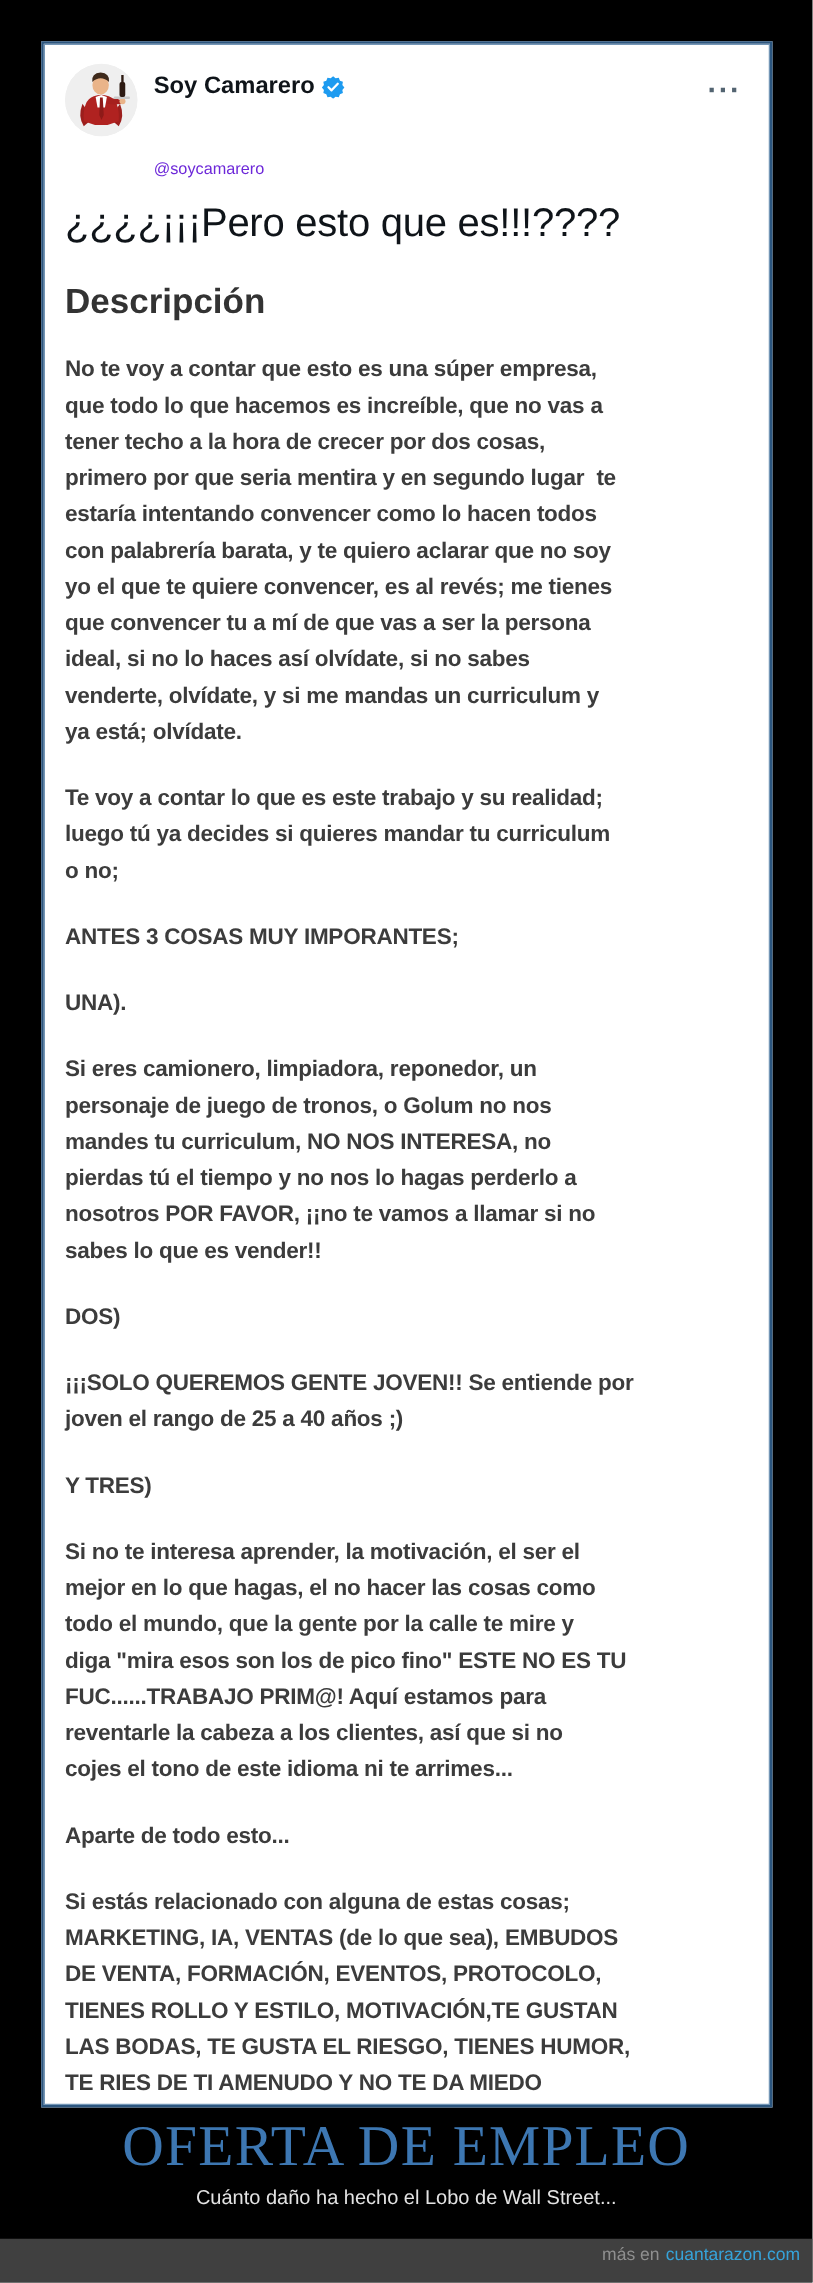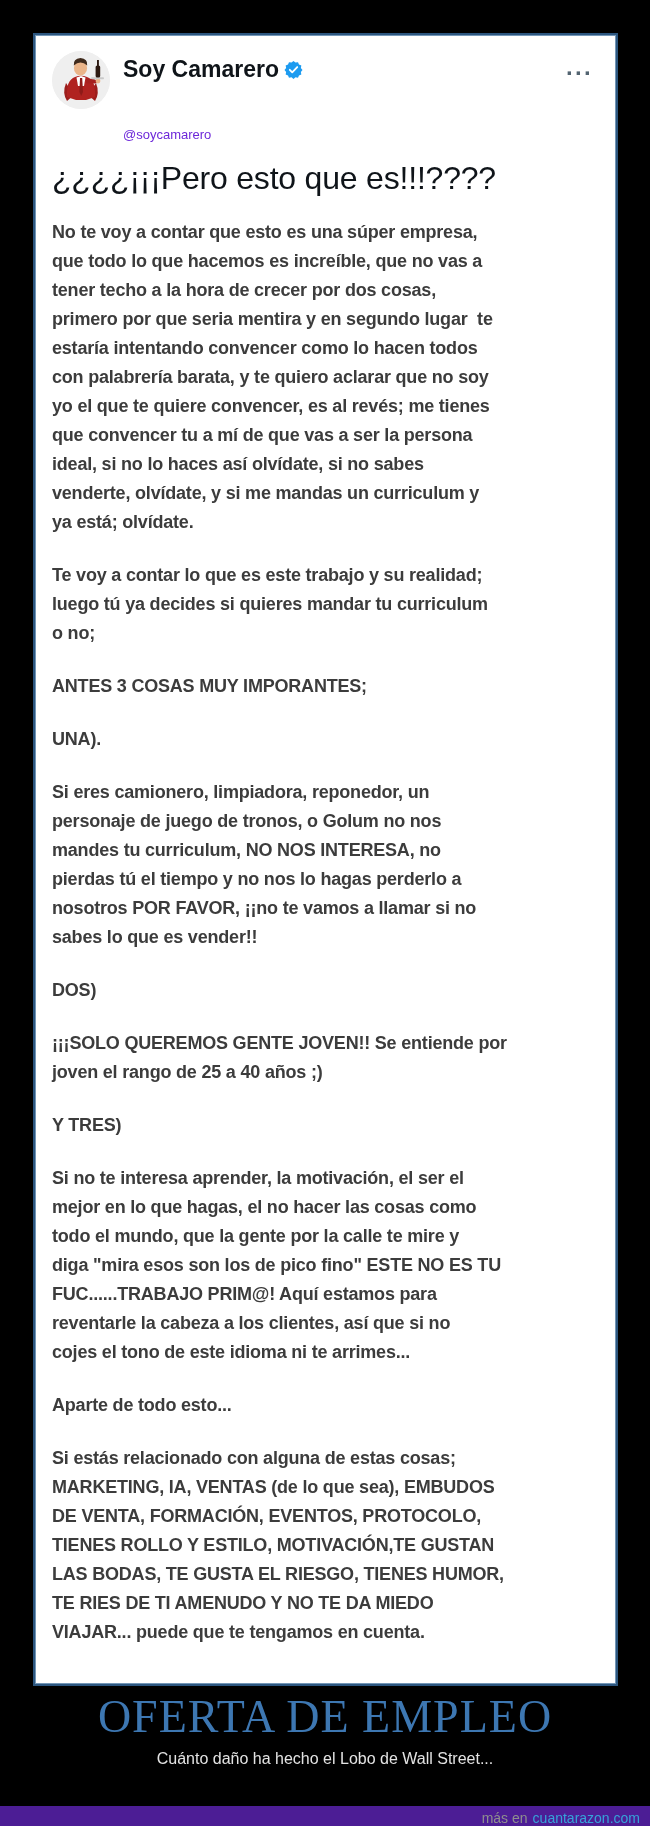--- a/index.html
+++ b/index.html
@@ -33,21 +33,21 @@
   .avatar {
     width: 58px; height: 58px;
     border-radius: 50%;
     overflow: hidden;
     flex: 0 0 auto;
     background: #efefef;
   }
   .id-block { padding-top: 7px; }
   .name-row {
     display: flex; align-items: center; gap: 5px;
-    font-size: 23px; font-weight: 700; color: #0f1419;
+    font-size: 19px; font-weight: 700; color: #0f1419;
     line-height: 22px;
   }
   .badge { width: 19px; height: 19px; display: block; }
   .handle {
     font-size: 13px; color: #6d28d9; line-height: 21px; font-weight: 400; margin-top: 44px;
   }
   .more-dots {
     position: absolute;
     right: 6px; top: 12px;
     color: #536471;
@@ -104,23 +104,23 @@
     margin: 8px 0 0 0;
     font-size: 16px;
     color: #e3e3e3;
     font-weight: 400;
   }
 
   
   .watermark-bar {
     position: absolute;
     left: 0; bottom: 0;
-    width: 100%; height: 20px;
+    width: 100%; height: 35px;
     box-sizing: border-box;
-    background: #4c1d95;
+    background: #404040;
     text-align: right;
     padding-right: 10px;
     font-size: 14px;
     line-height: 25px;
     color: #8f8f8f;
   }
   .watermark-site { color: #36a3d9; margin-left: 5px; cursor: pointer; }
 </style>
 </head>
 <body>
@@ -162,20 +162,21 @@
           <path d="M7.3 12.4 l3.1 3.1 6.3-6.6" stroke="#ffffff" stroke-width="2.3" fill="none" stroke-linecap="round" stroke-linejoin="round"></path>
         </svg>
       </div>
       <div class="handle">@soycamarero</div>
     </div>
     <div class="more-dots">···</div>
   </div>
 
   <p class="tweet-intro">¿¿¿¿¡¡¡Pero esto que es!!!????</p>
 
+  <h2 class="section-heading">Descripción</h2>
 
   <p class="tweet-body">No te voy a contar que esto es una súper empresa,
 que todo lo que hacemos es increíble, que no vas a
 tener techo a la hora de crecer por dos cosas,
 primero por que seria mentira y en segundo lugar  te
 estaría intentando convencer como lo hacen todos
 con palabrería barata, y te quiero aclarar que no soy
 yo el que te quiere convencer, es al revés; me tienes
 que convencer tu a mí de que vas a ser la persona
 ideal, si no lo haces así olvídate, si no sabes

